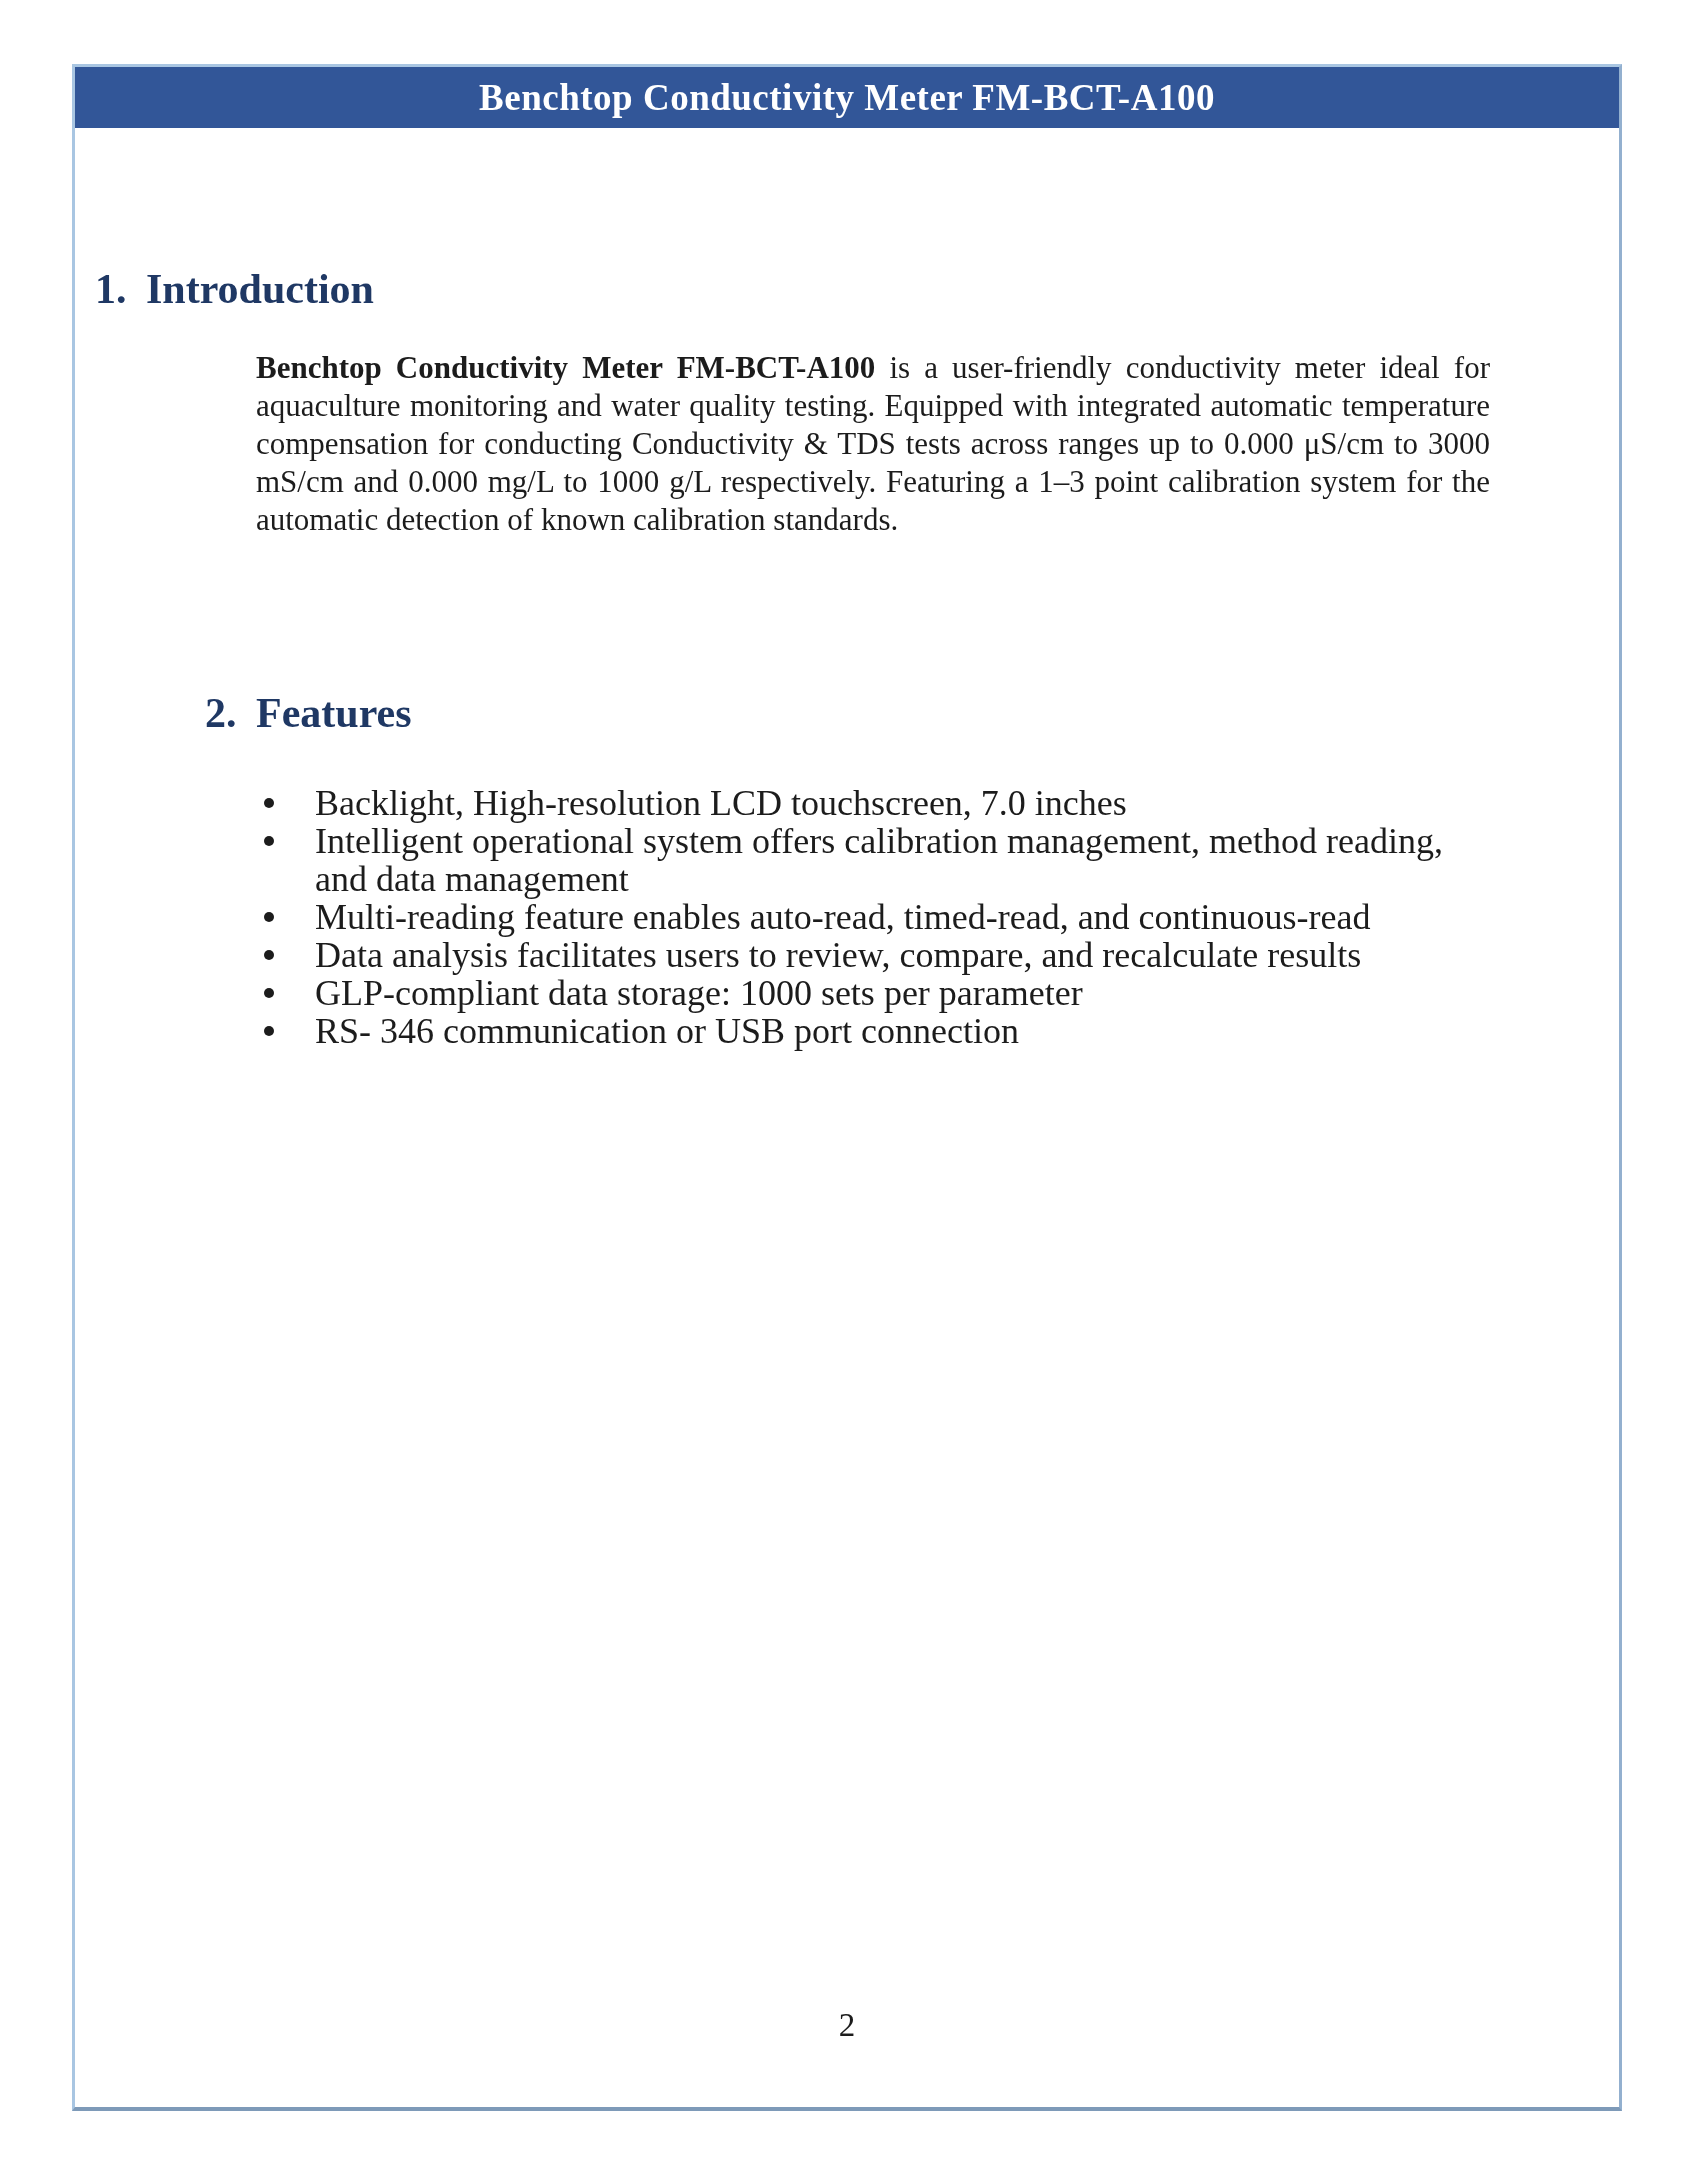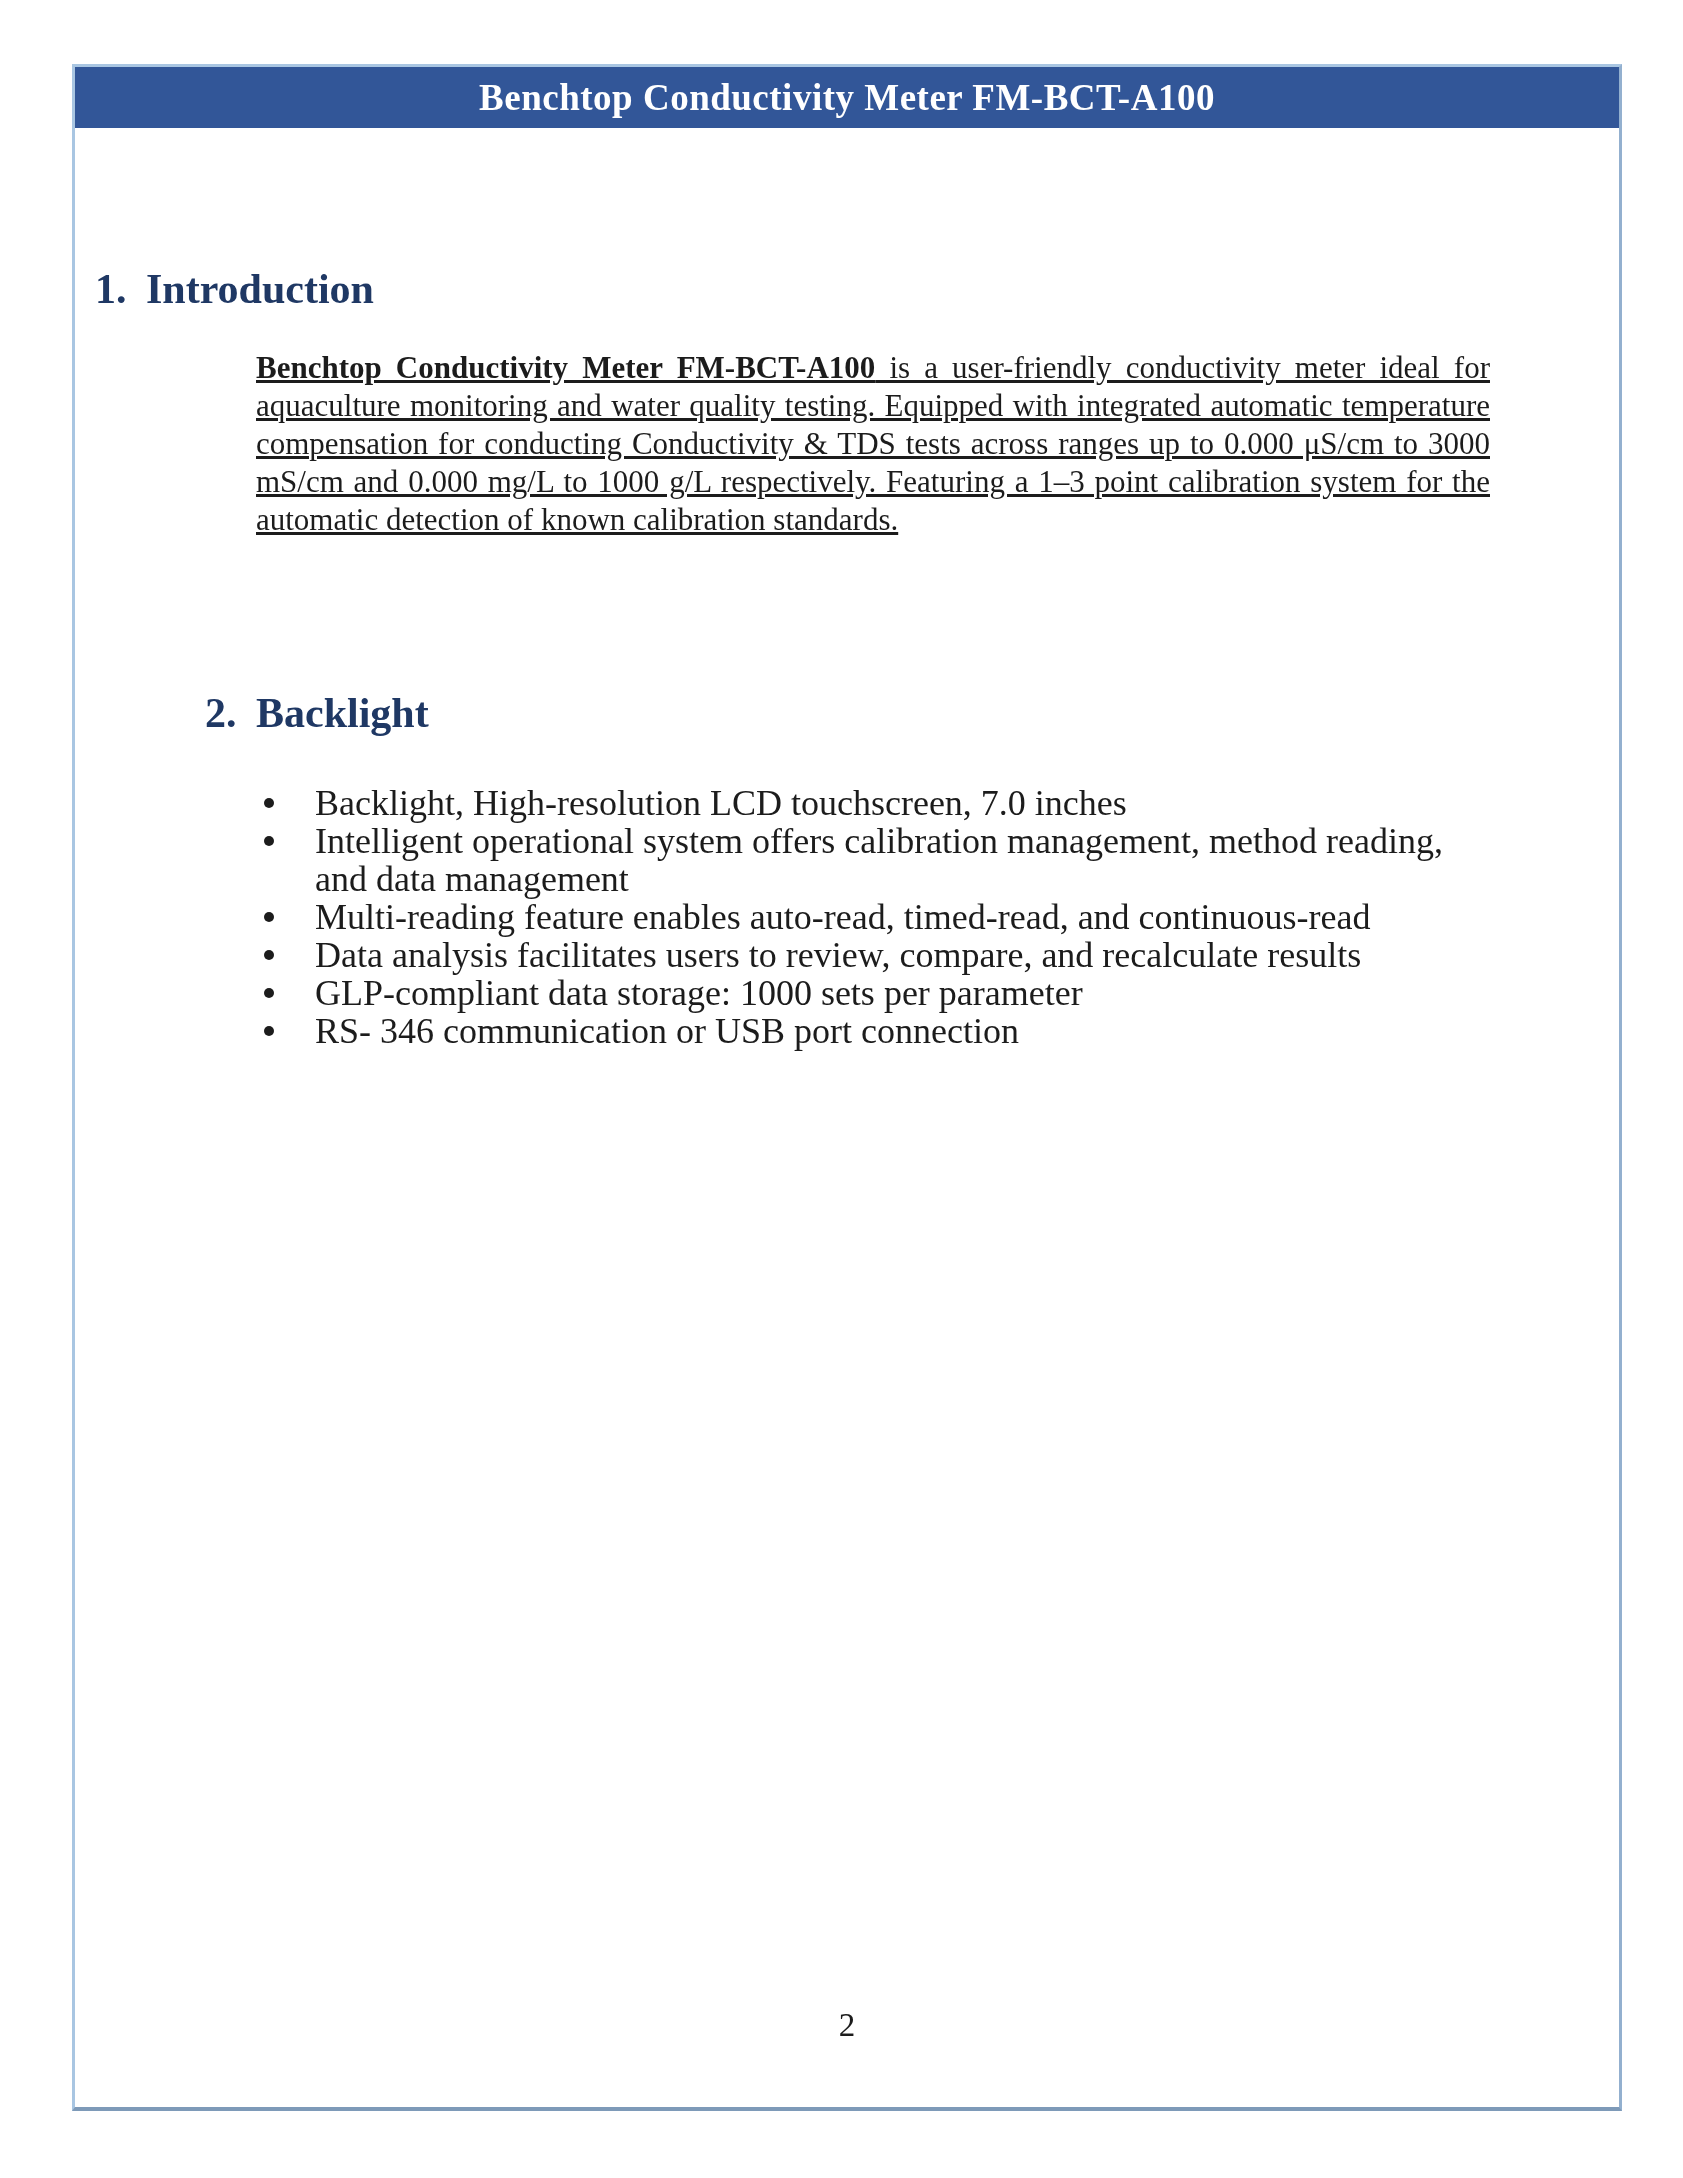--- a/index.html
+++ b/index.html
@@ -56,21 +56,20 @@
     width: 51px;
   }
   #intro-heading { margin-top: 137px; padding-left: 20px; }
   #features-heading { margin-top: 150px; }
   .intro-paragraph {
     margin: 36px 0 0 181px;
     width: 1234px;
     font-size: 31px;
     line-height: 38px;
     text-align: justify;
-    text-decoration: underline;
   }
   .intro-paragraph .lead-bold {
     font-weight: bold;
   }
   ul.features-list {
     list-style: none;
     margin: 47px 0 0 189px;
     padding: 0;
     width: 1228px;
   }
@@ -111,21 +110,21 @@
 
   <h2 class="section-heading" id="intro-heading">
     <span class="num">1.</span><span>Introduction</span>
   </h2>
 
   <p class="intro-paragraph">
     <span class="lead-bold">Benchtop Conductivity Meter FM-BCT-A100</span><span> is a user-friendly conductivity meter ideal for aquaculture monitoring and water quality testing. Equipped with integrated automatic temperature compensation for conducting Conductivity &amp; TDS tests across ranges up to 0.000 μS/cm to 3000 mS/cm and 0.000 mg/L to 1000 g/L respectively. Featuring a 1–3 point calibration system for the automatic detection of known calibration standards.</span>
   </p>
 
   <h2 class="section-heading" id="features-heading">
-    <span class="num">2.</span><span>Backlight</span>
+    <span class="num">2.</span><span>Features</span>
   </h2>
 
   <ul class="features-list">
     <li>
       <span class="dot"></span>
       <span>Backlight, High-resolution LCD touchscreen, 7.0 inches</span>
     </li>
     <li>
       <span class="dot"></span>
       <span>Intelligent operational system offers calibration management, method reading, and data management</span>

